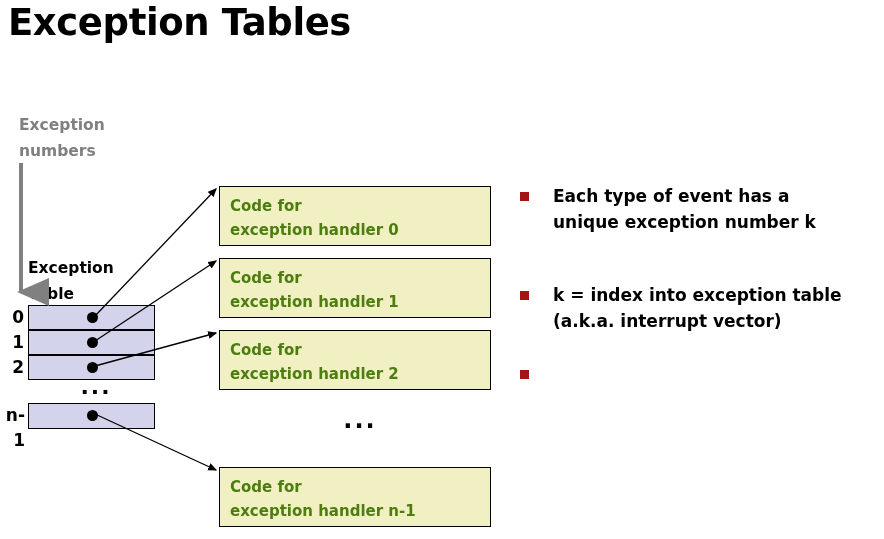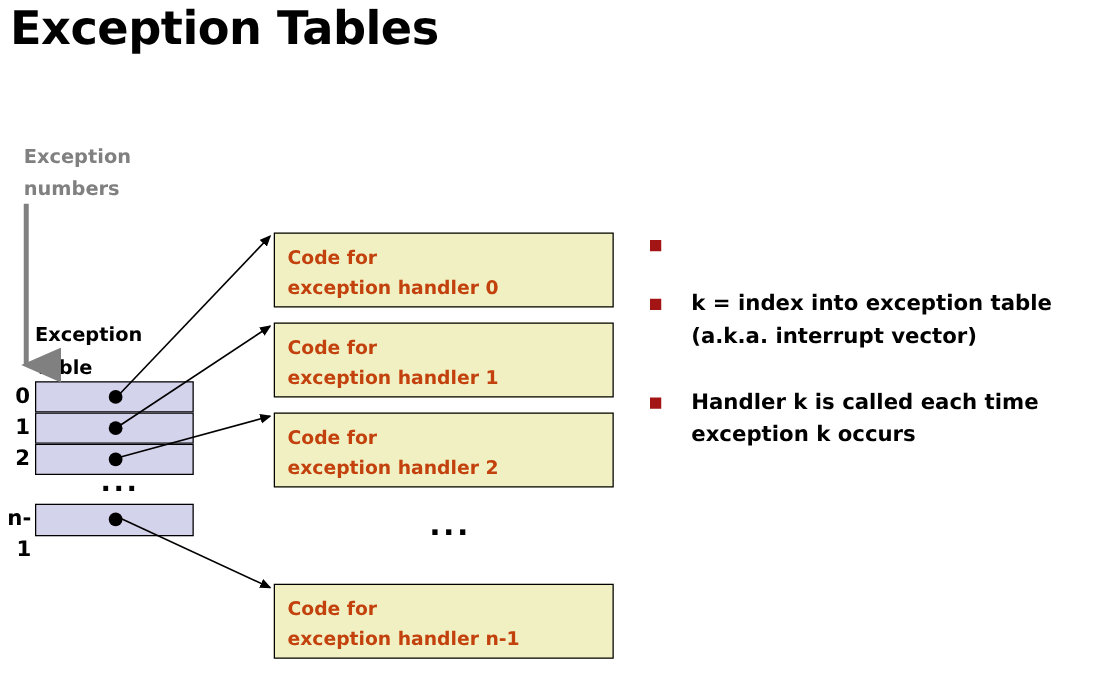--- a/index.html
+++ b/index.html
@@ -119,21 +119,21 @@
     left: 219px;
     width: 272px;
     height: 60px;
     background: #f1f0c3;
     border: 1px solid #000;
     box-sizing: border-box;
     padding: 7px 0 0 10px;
     font-size: 15px;
     font-weight: bold;
     line-height: 24px;
-    color: #c2410c;
+    color: #4d7c0f;
   }
   #code-box-0 { top: 186px; }
   #code-box-1 { top: 258px; }
   #code-box-2 { top: 330px; }
   #code-box-n1 { top: 467px; }
 
   #handlers-ellipsis {
     position: absolute;
     left: 330px;
     top: 408px;
@@ -239,26 +239,26 @@
     <line x1="95" y1="341" x2="216" y2="261" stroke="#000" stroke-width="1.3" marker-end="url(#arrowhead)"></line>
 
     <line x1="95" y1="366" x2="216" y2="333" stroke="#000" stroke-width="1.3" marker-end="url(#arrowhead)"></line>
 
     <line x1="95" y1="414" x2="216" y2="470" stroke="#000" stroke-width="1.3" marker-end="url(#arrowhead)"></line>
   </svg>
 
   <div id="bullets">
     <div class="bullet-item" id="bullet-0">
       <span class="bullet-marker" style="background:#a31515;"></span>
+      <span class="bullet-text">Each type of event has a
+unique exception number k</span>
     </div>
     <div class="bullet-item" id="bullet-1">
       <span class="bullet-marker" style="background:#a31515;"></span>
       <span class="bullet-text">k = index into exception table
 (a.k.a. interrupt vector)</span>
     </div>
     <div class="bullet-item" id="bullet-2">
       <span class="bullet-marker" style="background:#a31515;"></span>
-      <span class="bullet-text">Handler k is called each time
-exception k occurs</span>
     </div>
   </div>
 
 </div>
 
 </body></html>

